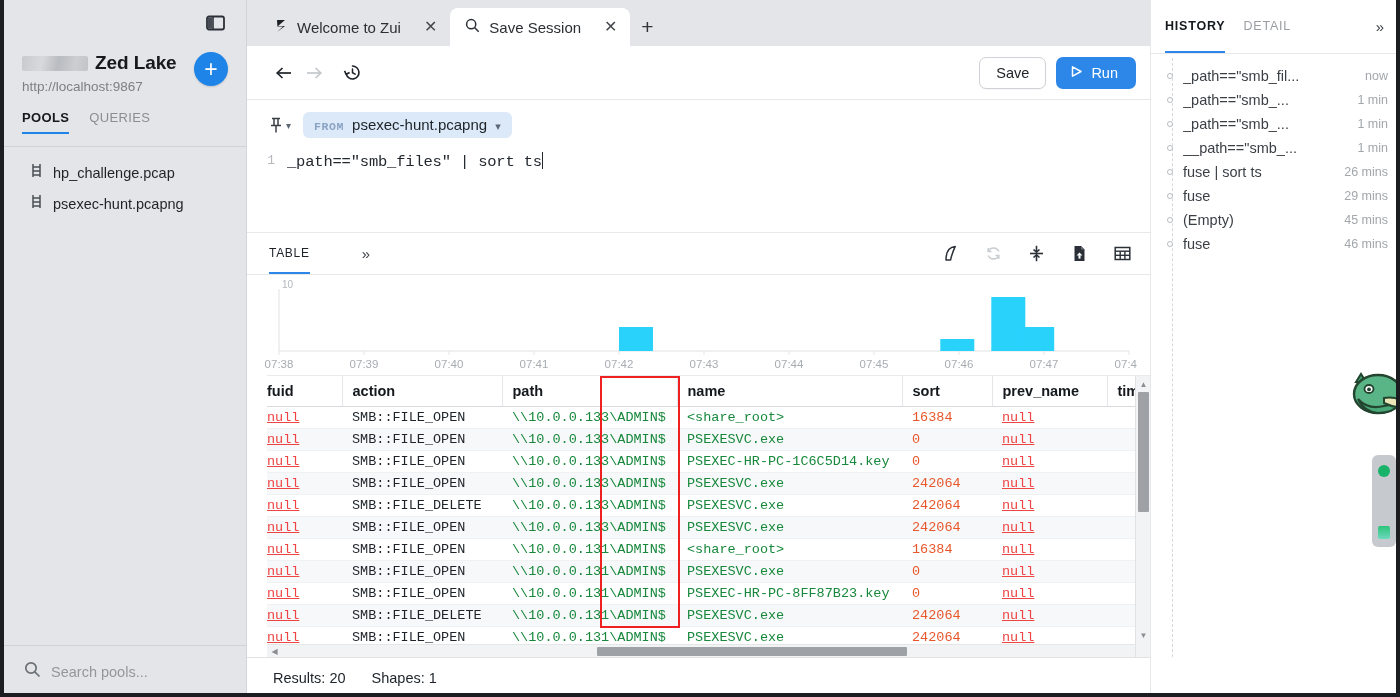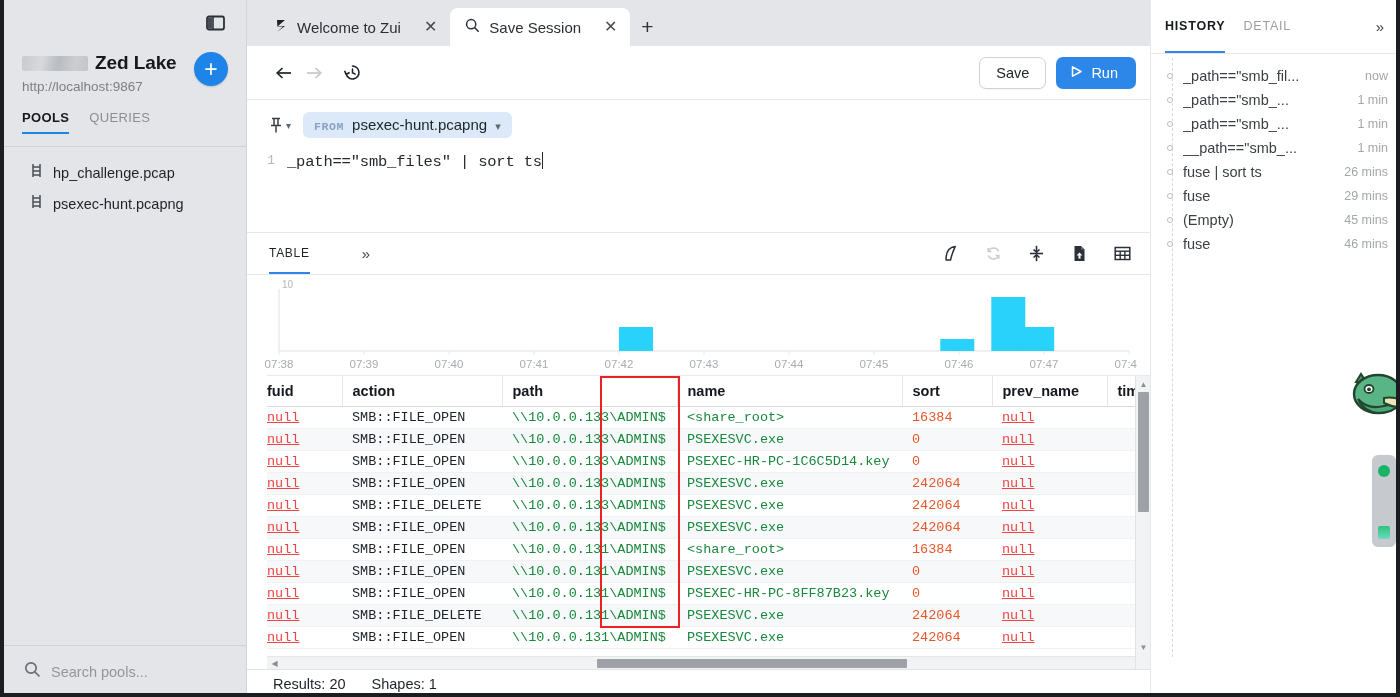--- a/index.html
+++ b/index.html
@@ -125,21 +125,21 @@
   .redbox { position: absolute; border: 2.5px solid #ee2020; pointer-events: none; }
 
   
   .vscroll { position: absolute; top: 0; right: 0; width: 15px; bottom: 0; background: #f2f3f4; border-left: 1px solid #e0e2e4; }
   .vthumb { position: absolute; left: 2px; width: 11px; background: #9ea2a7; border-radius: 1px; }
   .sc-arrow { position:absolute; left: 2px; width: 11px; height: 12px; display:flex; align-items:center; justify-content:center; color:#8b8f94; font-size: 8px; }
   .hscroll { position: absolute; left: 0; right: 15px; bottom: 0; height: 13px; background: #f2f3f4; border-top: 1px solid #e4e6e8; }
   .hthumb { position: absolute; top: 2px; height: 9px; background: #9ea2a7; border-radius: 1px; }
 
   
-  .statusbar { height: 28px; display:flex; align-items:center; gap: 26px; padding-left: 26px; border-top: 1px solid #e0e2e4; background: #fff; font-size: 14.5px; color: #1d2329; }
+  .statusbar { height: 40px; display:flex; align-items:center; gap: 26px; padding-left: 26px; border-top: 1px solid #e0e2e4; background: #fff; font-size: 14.5px; color: #1d2329; }
 
   
   #rightpanel { width: 250px; flex: 0 0 250px; border-left: 1px solid #e6e8ea; display:flex; flex-direction: column; background:#fff; position: relative; }
   .rp-tabs { height: 54px; display:flex; align-items:center; padding-left: 14px; gap: 18px; border-bottom: 1px solid #e6e8ea; }
   .rp-tab { font-size: 12.5px; letter-spacing: .8px; color: #9a9ea3; height: 53px; display:flex; align-items:center; cursor:pointer; border-bottom: 2.5px solid transparent; }
   .rp-tab.active { color: #15181c; font-weight: 700; border-bottom-color: #2c87e8; }
   .rp-collapse { margin-left: auto; padding-right: 16px; font-size: 15px; color: #3e434a; cursor:pointer; }
   .hist-list { padding-top: 10px; position: relative; flex: 1; overflow: hidden; }
   .hist-rail { position:absolute; left: 21px; top: 4px; bottom: 40px; width: 1px; border-left: 1px dashed #d6d8db; }
   .hist-item { display:flex; align-items:center; gap: 10px; padding: 4px 12px 4px 16px; cursor:pointer; position: relative; }

